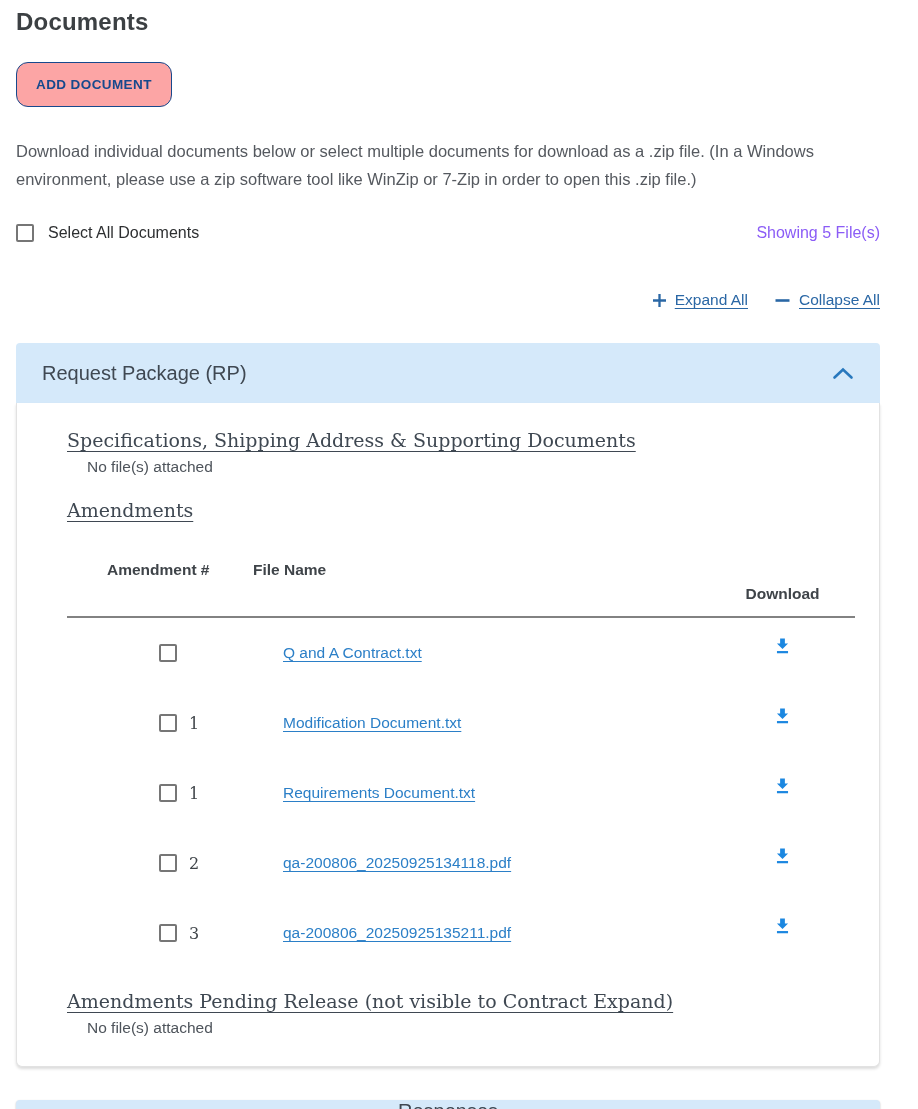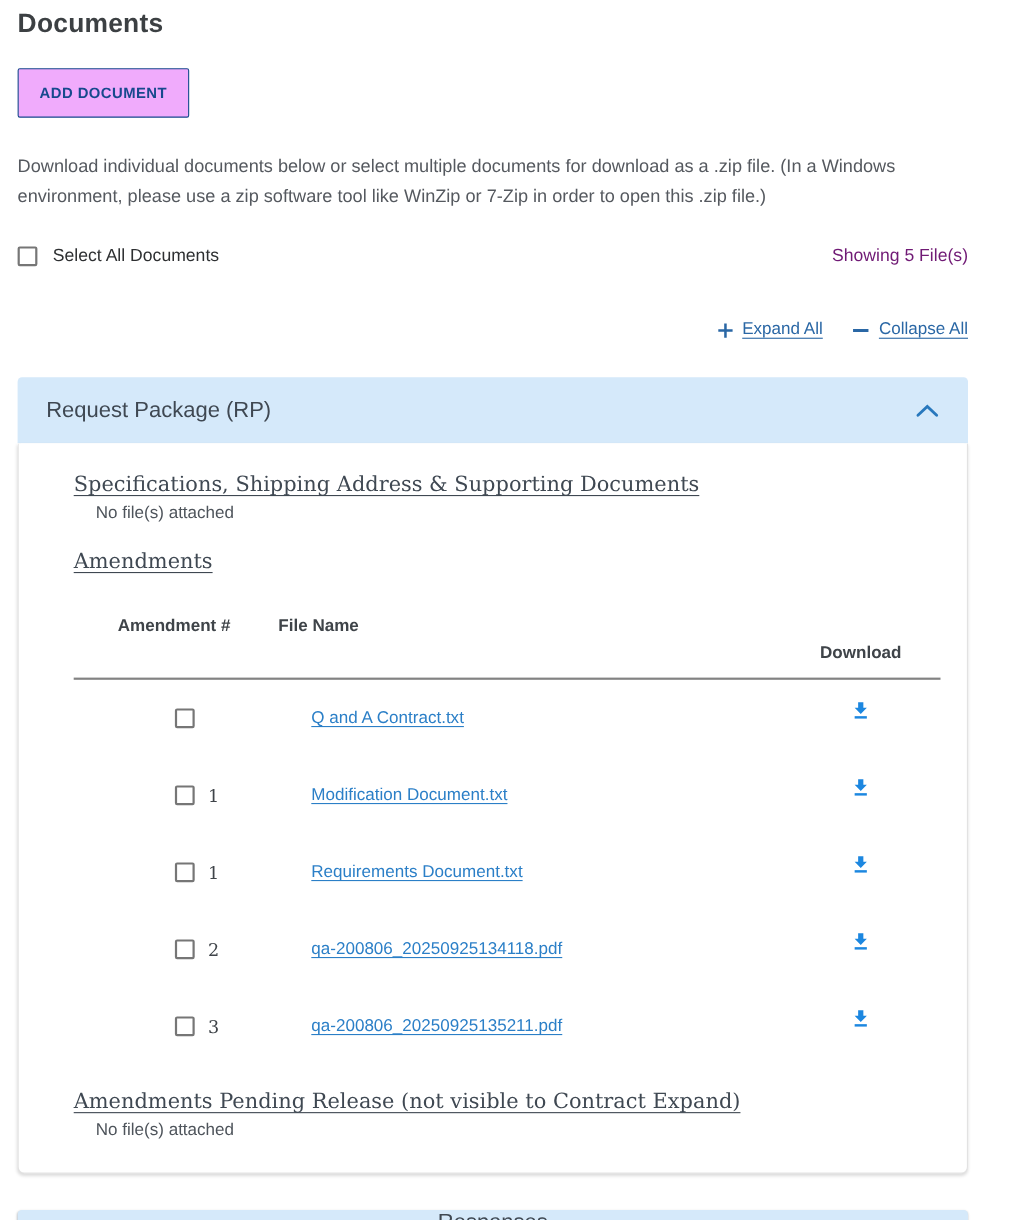--- a/index.html
+++ b/index.html
@@ -12,21 +12,21 @@
   .container { padding: 8px 38px 0 16px; }
 
   
   .page-title {
     font-size: 24px; font-weight: 700; color: #3c4043; letter-spacing: 0.2px;
   }
 
   
   .add-doc-btn {
     margin-top: 26px; display: inline-block;
-    background: #f0abfc; border: 1px solid #17498d; border-radius: 2px;
+    background: #fca5a5; border: 1px solid #17498d; border-radius: 12px;
     color: #17498d; font-family: "Liberation Sans", sans-serif;
     font-size: 13.5px; font-weight: 700; letter-spacing: 0.4px;
     padding: 14px 19px; cursor: pointer;
   }
 
   
   .description {
     margin-top: 30px; max-width: 810px;
     font-size: 16.5px; line-height: 28px; color: #55595f;
   }
@@ -35,21 +35,21 @@
   .select-row {
     margin-top: 31px; display: flex; align-items: center; justify-content: space-between;
   }
   .select-all { display: flex; align-items: center; gap: 14px; cursor: pointer; }
   .checkbox {
     width: 18px; height: 18px; flex: 0 0 18px;
     border: 2px solid #767676; border-radius: 2px; background: #fff; display: inline-block;
     cursor: pointer;
   }
   .select-all-label { font-size: 16px; color: #2d2f31; }
-  .showing-count { font-size: 16px; color: #701a75; }
+  .showing-count { font-size: 16px; color: #8b5cf6; }
 
   
   .expand-row {
     margin-top: 49px; display: flex; justify-content: flex-end; align-items: center; gap: 26px;
   }
   .toggle-link {
     display: inline-flex; align-items: center; gap: 8px;
     color: #2a67a5; font-size: 15.5px; text-decoration: none; cursor: pointer;
   }
   .toggle-link .link-text { text-decoration: underline; text-underline-offset: 3px; }

